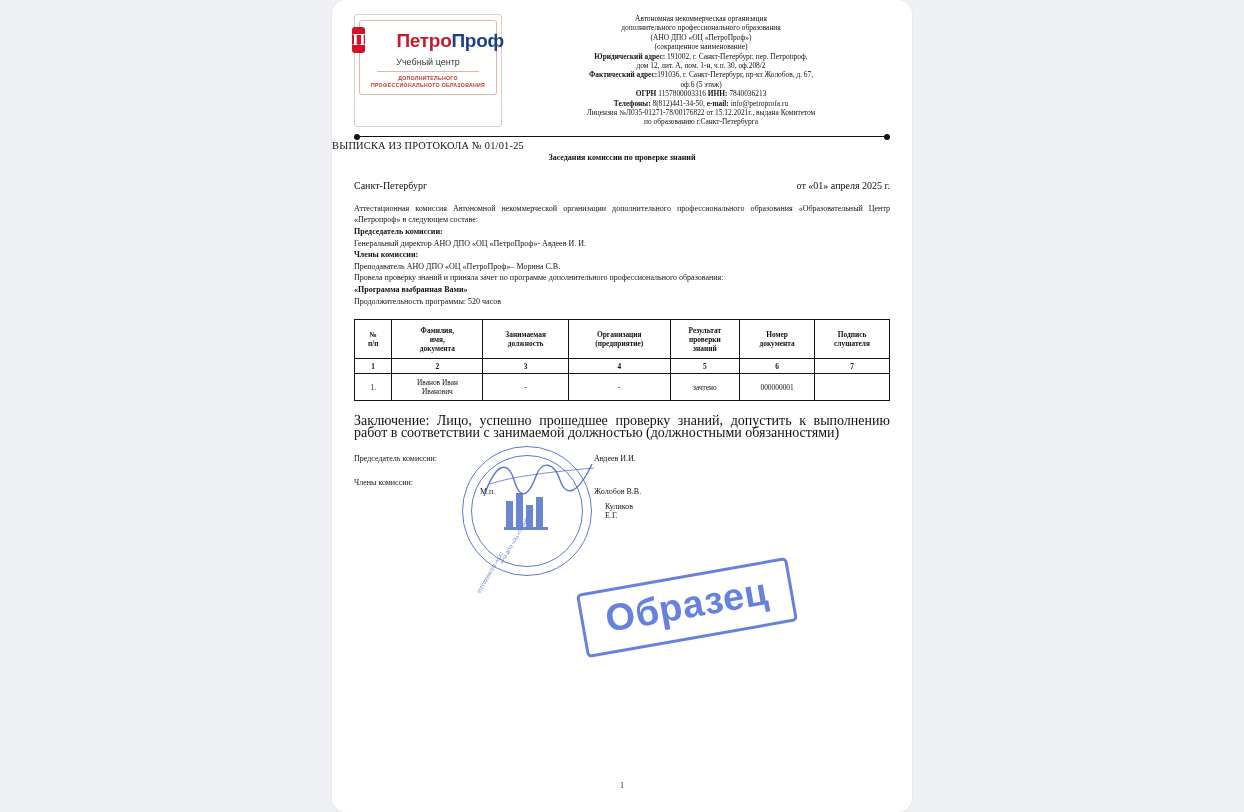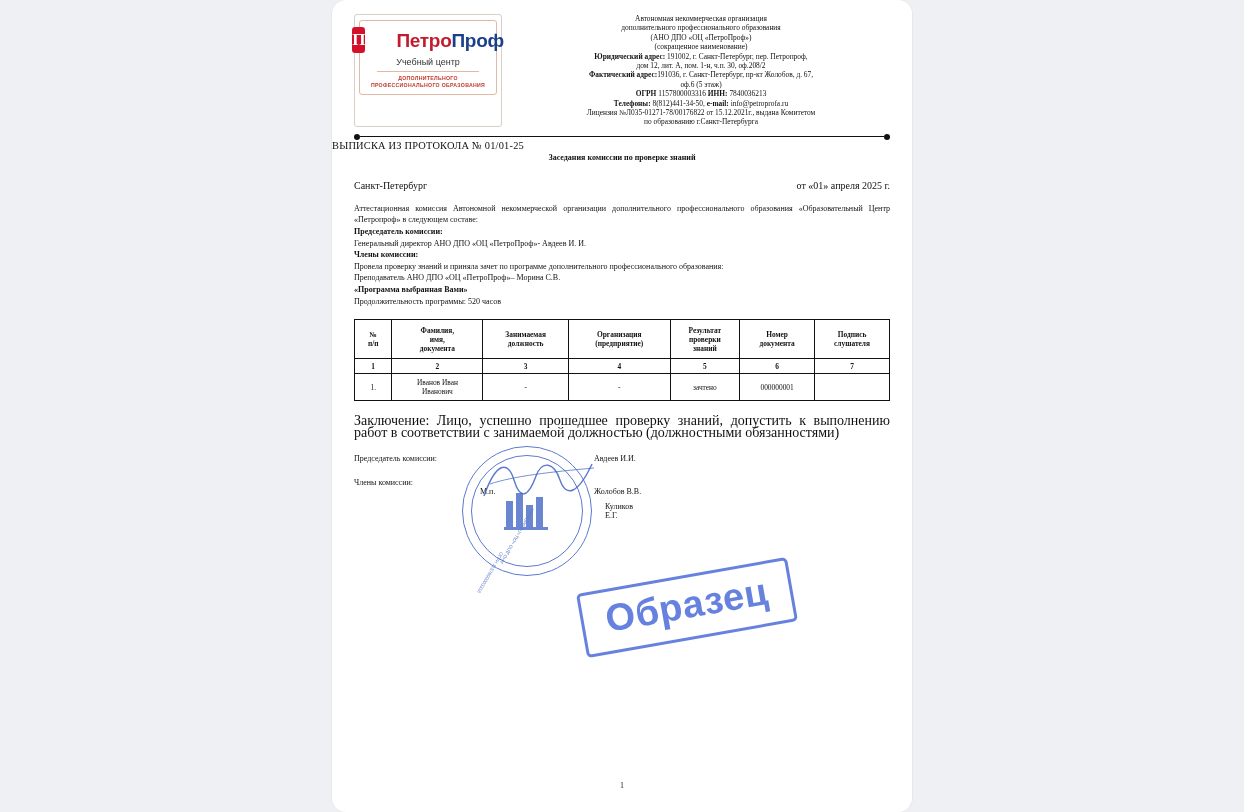--- a/index.html
+++ b/index.html
@@ -372,22 +372,22 @@
     <div class="citydate">
       <span>Санкт-Петербург</span>
       <span>от «01» апреля 2025 г.</span>
     </div>
 
     <div class="body-text">
       <p>Аттестационная комиссия Автономной некоммерческой организации дополнительного профессионального образования «Образовательный Центр «Петропроф» в следующем составе:</p>
       <p class="b">Председатель комиссии:</p>
       <p>Генеральный директор АНО ДПО «ОЦ «ПетроПроф»- Авдеев И. И.</p>
       <p class="b">Члены комиссии:</p>
+      <p>Преподаватель АНО ДПО «ОЦ «ПетроПроф»– Морина С.В.</p>
       <p>Провела проверку знаний и приняла зачет по программе дополнительного профессионального образования:</p>
-      <p>Преподаватель АНО ДПО «ОЦ «ПетроПроф»– Морина С.В.</p>
       <p class="b">«Программа выбранная Вами»</p>
       <p>Продолжительность программы: 520 часов</p>
     </div>
 
     <table class="grid">
       <thead>
         <tr>
           <th class="col1">
             <div>№</div>
             <div>п/п</div>

